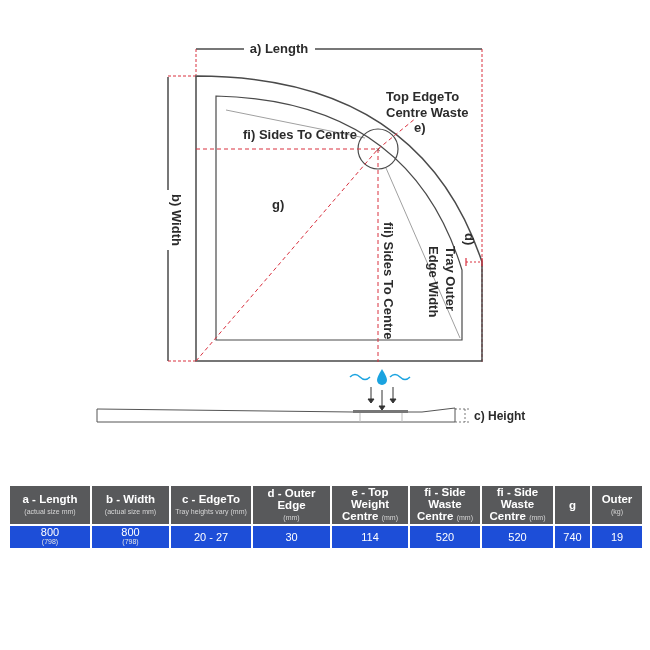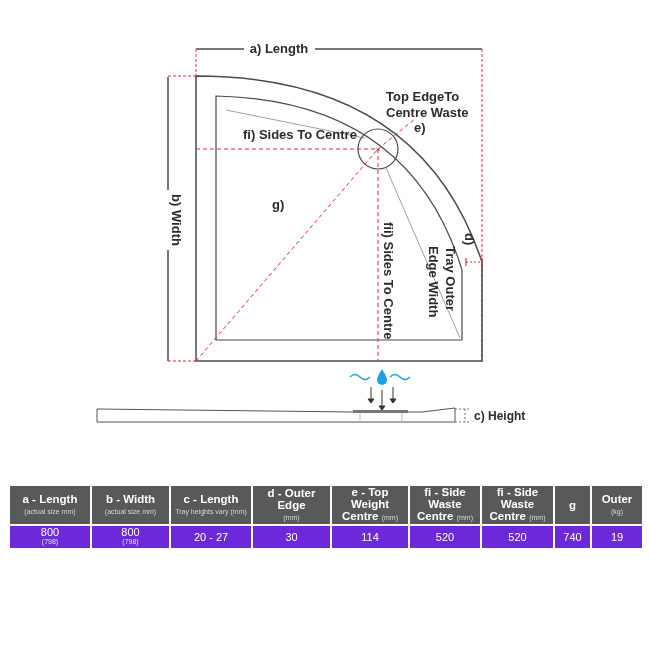--- a/index.html
+++ b/index.html
@@ -5,21 +5,21 @@
   html, body { margin:0; padding:0; background:#ffffff; }
   body { width:650px; height:650px; position:relative; overflow:hidden; font-family:"Liberation Sans", sans-serif; }
   #diagram { position:absolute; left:0; top:0; width:650px; height:470px; }
   .lbl { font-family:"Liberation Sans", sans-serif; font-size:13px; fill:#2b2b2b; font-weight:bold; }
   .lbl-sm { font-family:"Liberation Sans", sans-serif; font-size:12px; fill:#2b2b2b; font-weight:bold; }
   table.spec { position:absolute; left:8px; top:484px; width:634px; border-collapse:collapse; table-layout:fixed; }
   table.spec th, table.spec td { border:2px solid #ffffff; text-align:center; color:#ffffff; padding:0; }
   table.spec th { background:#58595b; height:30px; line-height:12px; font-size:11.5px; font-weight:bold; }
   table.spec th .sub { display:block; font-size:7px; font-weight:normal; color:#d6d6d6; margin-top:1px; }
   table.spec th .inl { font-size:7px; font-weight:normal; color:#d6d6d6; }
-  table.spec td { background:#6d28d9; height:22px; font-size:11px; line-height:10px; }
+  table.spec td { background:#1d4ed8; height:22px; font-size:11px; line-height:10px; }
   table.spec td .sub { display:block; font-size:7px; color:#e4e4e4; }
 </style>
 </head>
 <body>
 
 <svg id="diagram" viewBox="0 0 650 470" xmlns="http://www.w3.org/2000/svg">
 
   <g>
     <line x1="196" y1="49" x2="244" y2="49" stroke="#4a4a4a" stroke-width="1.5"></line>
     <line x1="315" y1="49" x2="482" y2="49" stroke="#4a4a4a" stroke-width="1.5"></line>
@@ -101,21 +101,21 @@
     <col style="width:78px">
       <col style="width:72px">
       <col style="width:73px">
       <col style="width:37px">
       <col style="width:52px">
   </colgroup>
   <tbody>
       <tr>
     <th><span>a - Length</span><span class="sub">(actual size mm)</span></th>
     <th><span>b - Width</span><span class="sub">(actual size mm)</span></th>
-    <th><span>c - Length</span><span class="sub">Tray heights vary (mm)</span></th>
+    <th><span>c - EdgeTo</span><span class="sub">Tray heights vary (mm)</span></th>
     <th><span>d - Outer Edge</span><span class="sub">(mm)</span></th>
     <th><span>e - Top Weight</span><br><span>Centre</span> <span class="inl">(mm)</span></th>
     <th><span>fi - Side Waste</span><br><span>Centre</span> <span class="inl">(mm)</span></th>
     <th><span>fi - Side Waste</span><br><span>Centre</span> <span class="inl">(mm)</span></th>
     <th><span>g</span></th>
     <th><span>Outer</span><span class="sub">(kg)</span></th>
   </tr>
   <tr>
     <td><span>800</span><span class="sub">(798)</span></td>
     <td><span>800</span><span class="sub">(798)</span></td>

